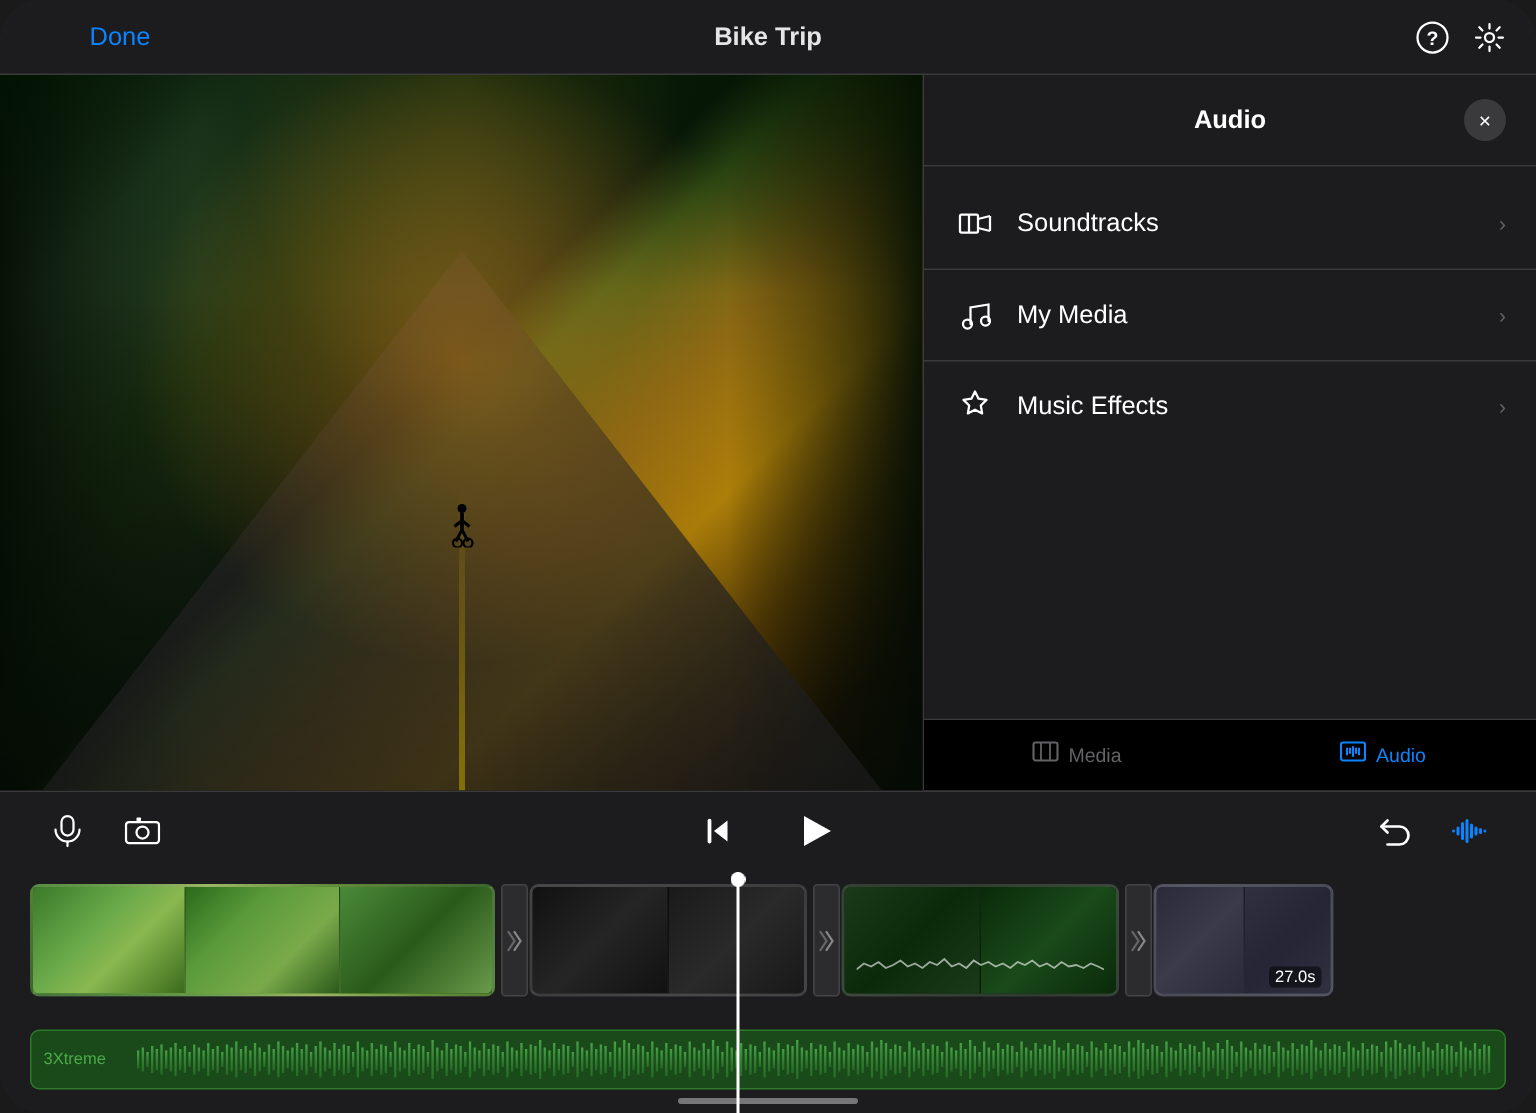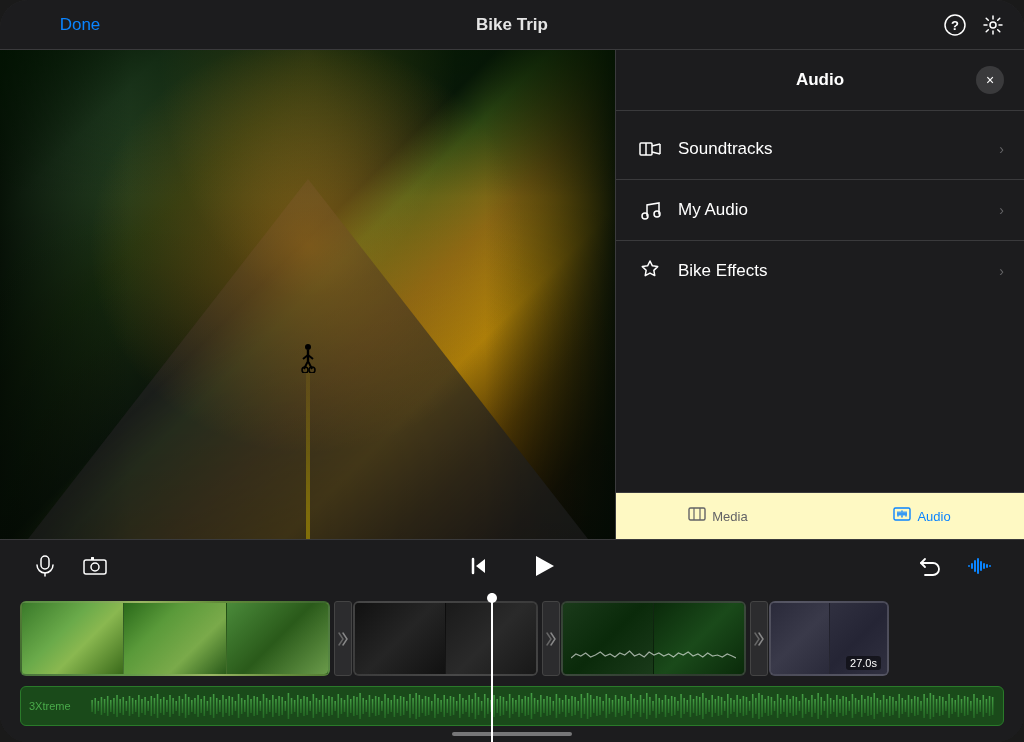--- a/index.html
+++ b/index.html
@@ -218,21 +218,21 @@
       color: #ffffff;
     }
     .menu-chevron {
       color: #636366;
       font-size: 14px;
     }
 
     .audio-tab-bar {
       display: flex;
       border-top: 1px solid #3a3a3c;
-      background: #fef9c3;
+      background: #000000;
     }
     .audio-tab {
       flex: 1;
       display: flex;
       align-items: center;
       justify-content: center;
       gap: 6px;
       padding: 12px;
       cursor: pointer;
       font-size: 14px;
@@ -308,21 +308,21 @@
       padding: 0 20px;
       min-width: 960px;
     }
 
     
     .video-track {
       display: flex;
       align-items: stretch;
       height: 75px;
       position: relative;
-      margin-bottom: 4px;
+      margin-bottom: 16px;
     }
     .playhead {
       position: absolute;
       left: 471px;
       top: -8px;
       bottom: -80px;
       width: 2px;
       background: #ffffff;
       z-index: 10;
     }
@@ -538,31 +538,31 @@
         </div>
 
         <div class="audio-menu-item">
           <div class="menu-icon">
             <svg width="22" height="22" viewBox="0 0 22 22" fill="none">
               <path d="M8 17V6l12-2v11" stroke="white" stroke-width="1.5" stroke-linecap="round"></path>
               <circle cx="6" cy="17" r="3" stroke="white" stroke-width="1.5"></circle>
               <circle cx="18" cy="15" r="3" stroke="white" stroke-width="1.5"></circle>
             </svg>
           </div>
-          <span class="menu-label">My Audio</span>
+          <span class="menu-label">My Media</span>
           <span class="menu-chevron">›</span>
         </div>
 
         <div class="audio-menu-item">
           <div class="menu-icon">
             <svg width="24" height="24" viewBox="0 0 24 24" fill="none">
               <path d="M12 2l2.4 4.8 5.3.8-3.85 3.75.91 5.27L12 14.1l-4.76 2.5.91-5.27L4.3 7.6l5.3-.8L12 2z" stroke="white" stroke-width="1.5" stroke-linejoin="round"></path>
             </svg>
           </div>
-          <span class="menu-label">Bike Effects</span>
+          <span class="menu-label">Music Effects</span>
           <span class="menu-chevron">›</span>
         </div>
 
       </div>
 
       <div style="flex:1;"></div>
 
       <div class="audio-tab-bar">
         <div class="audio-tab">
           <span class="audio-tab-icon">

